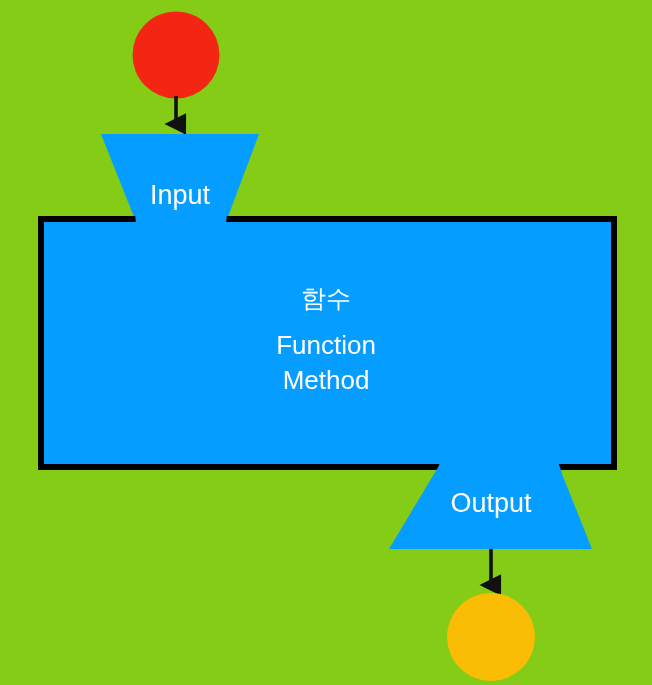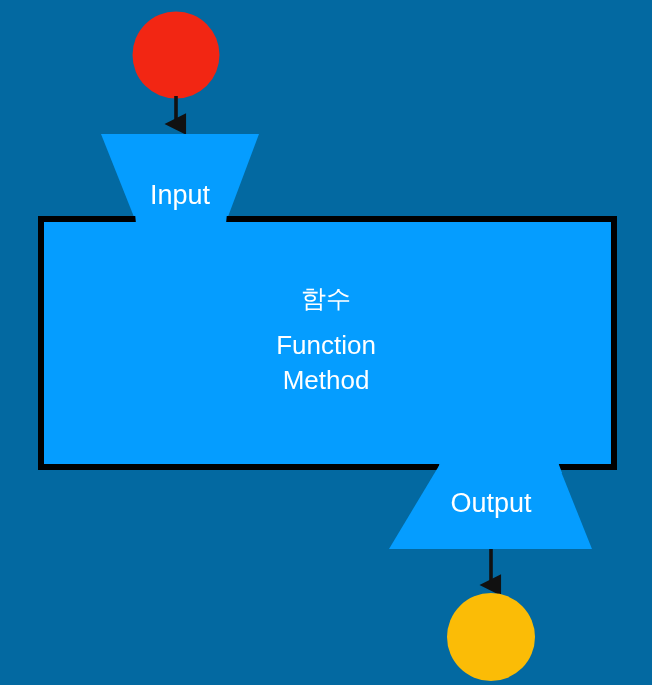--- a/index.html
+++ b/index.html
@@ -7,21 +7,21 @@
     padding: 0;
     background: #ffffff;
   }
   body {
     font-family: "Liberation Sans", "DejaVu Sans", sans-serif;
   }
   #canvas {
     position: relative;
     width: 652px;
     height: 685px;
-    background: #0369a1;
+    background: #84cc16;
     overflow: hidden;
   }
   #diagram-svg {
     position: absolute;
     top: 0;
     left: 0;
     width: 652px;
     height: 685px;
     display: block;
   }

